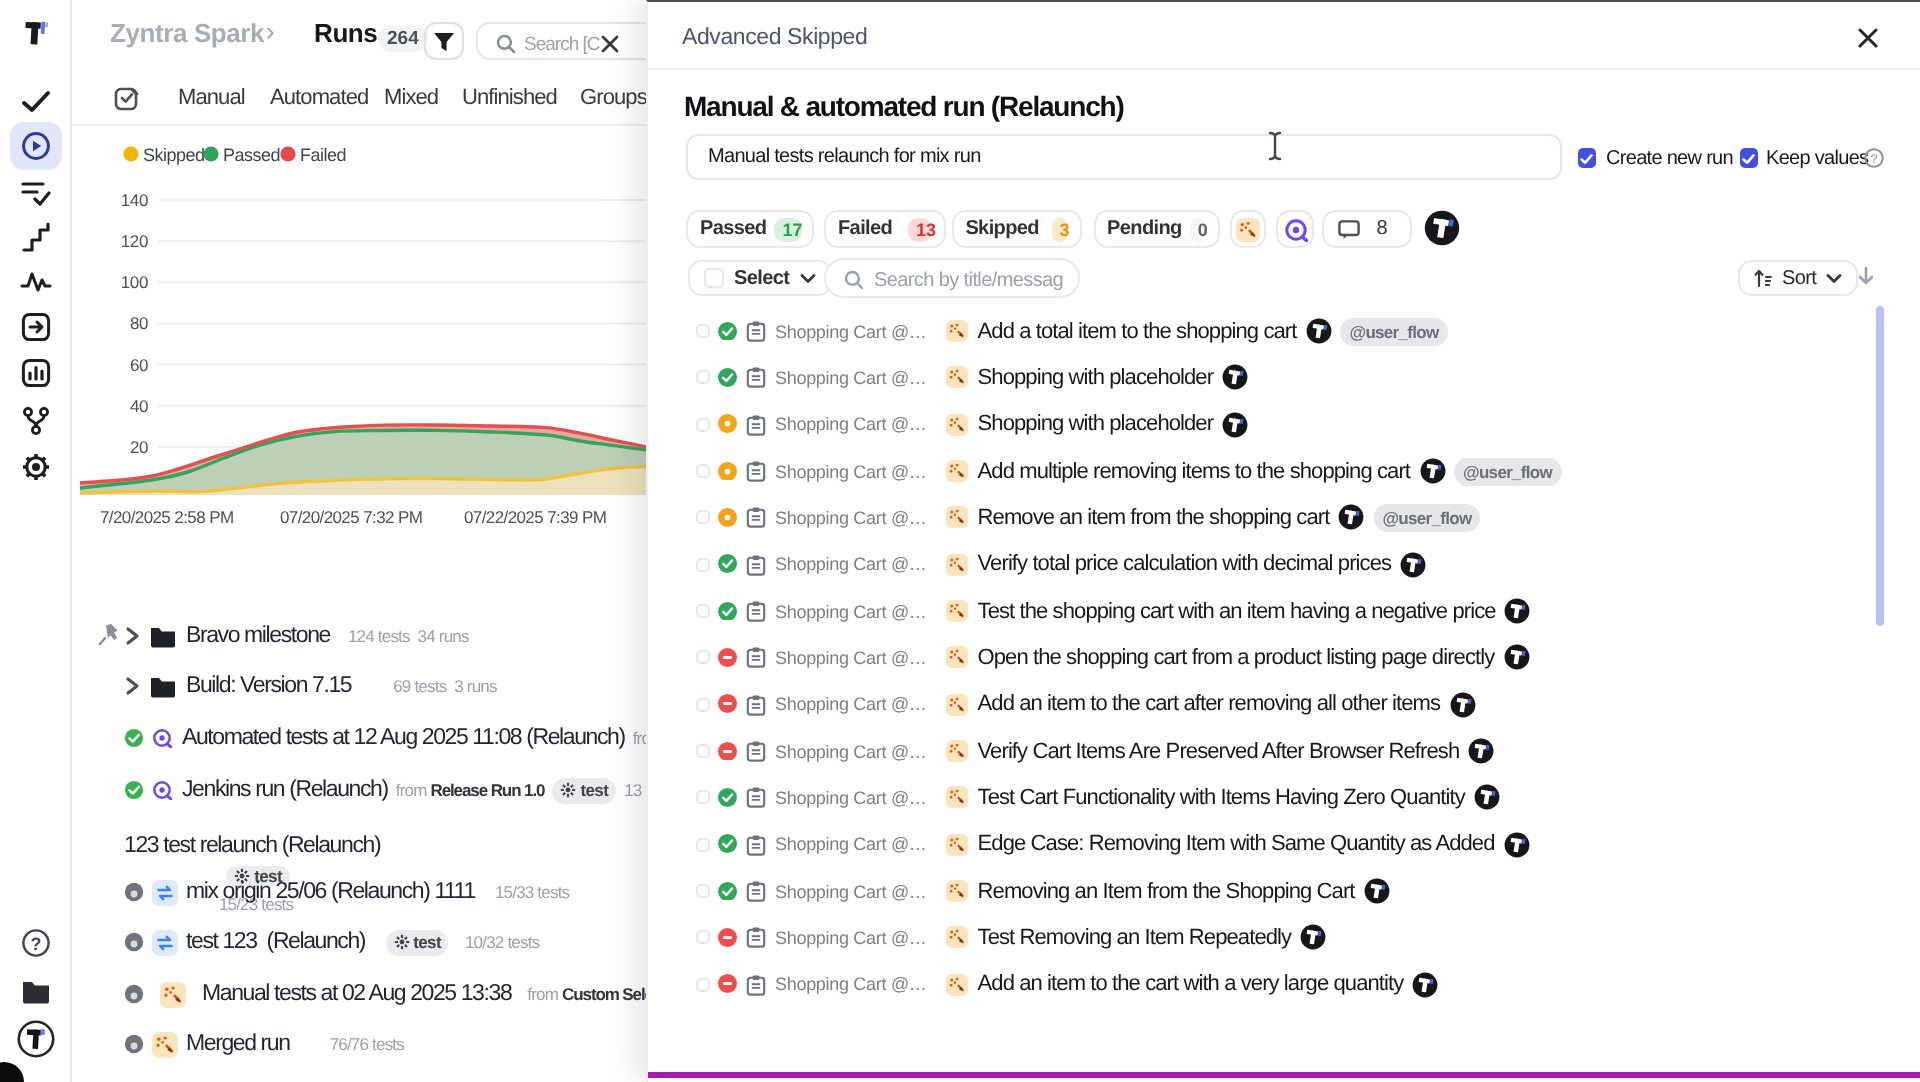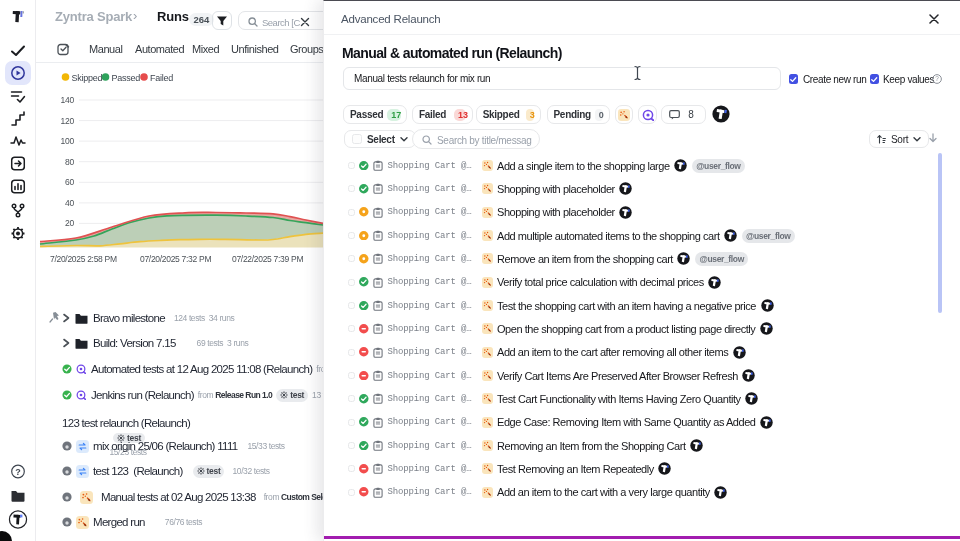--- a/index.html
+++ b/index.html
@@ -28,21 +28,21 @@
 
   
   #modal { position:absolute; left:323px; top:0; width:637px; height:541px; background:#fff;
            border-top:1px solid #4b4b52; border-left:1px solid #ececee; box-shadow:-6px 0 14px rgba(60,60,70,0.12); z-index:10; }
   #mhead { position:absolute; left:0; top:0; width:100%; height:34px; border-bottom:1px solid #f0f1f3; }
   #mhead .t { position:absolute; left:17px; top:12px; font-size:11.5px; letter-spacing:-0.2px; color:#4b5563; }
   .chip { display:inline-flex; align-items:center; border:1px solid #e7e8ea; border-radius:7px; height:19px;
           padding:0 6px; gap:4px; font-size:10px; color:#2f3237; font-weight:bold; letter-spacing:-0.3px; background:#fff; white-space:nowrap; }
   .badge { border-radius:5px; font-size:9px; font-weight:bold; padding:1px 4px; letter-spacing:0; }
   .mrow { position:absolute; left:23.5px; height:23px; display:flex; align-items:center; gap:4.5px; }
-  .mono { font-family:Liberation Mono, monospace; font-size:9px; color:#7b8089; letter-spacing:-0.15px; white-space:nowrap; }
+  .mono { font-family:Liberation Sans, sans-serif; font-size:9px; color:#7b8089; letter-spacing:-0.15px; white-space:nowrap; }
   .mtitle { font-size:11px; color:#17181c; white-space:nowrap; letter-spacing:-0.45px; font-weight:500; }
   .upill { background:#e5e7ea; border-radius:8px; font-size:8.5px; color:#6b7078; font-weight:bold; padding:2px 4.5px; white-space:nowrap; letter-spacing:-0.35px; }
   .lcheck { width:7px; height:7px; border:1px solid #e7e8ea; border-radius:2.5px; background:#fdfdfd; flex:none; }
 </style>
 </head>
 <body>
 
 <div id="sidebar">
 
   <svg class="sicon" style="top:10px" width="12" height="13" viewBox="0 0 12 13">
@@ -353,21 +353,21 @@
         </g>
         <path d="M9 7.6 L10.4 10.4 L7.6 9 Z" fill="#862e0c"></path>
       </svg>
     <span class="ttitle">Merged run</span>
     <span class="tmeta" style="margin-left:16px">76/76 tests</span>
   </div>
 </div>
 
 <div id="modal">
   <div id="mhead">
-    <span class="t">Advanced Relaunch</span>
+    <span class="t">Advanced Skipped</span>
     <svg class="abs" style="left:605px; top:13px" width="10" height="10" viewBox="0 0 10 10">
         <path d="M1 1 L9 9 M9 1 L1 9" stroke="#25262b" stroke-width="1.5" stroke-linecap="round"></path>
       </svg>
   </div>
   <div class="abs" style="left:18px; top:44px; font-size:14px; font-weight:bold; color:#101218; letter-spacing:-0.6px;">Manual &amp; automated run (Relaunch)</div>
 
   <div class="abs" style="left:19px; top:66px; width:438px; height:23px; border:1px solid #e4e6e9; border-radius:6px; background:#fff;"></div>
   <span class="abs" style="left:30px; top:72px; font-size:10px; letter-spacing:-0.35px; color:#17181c;">Manual tests relaunch for mix run</span>
 
   <svg class="abs" style="left:309px; top:64px" width="9" height="16" viewBox="0 0 9 16">
@@ -471,21 +471,21 @@
             <path d="M7 6.6 L10.2 9.8"></path>
           </g>
           <g fill="#e8590c">
             <circle cx="3.4" cy="3.6" r="0.9"></circle>
             <circle cx="6.6" cy="3" r="0.8"></circle>
             <circle cx="3" cy="6.6" r="0.8"></circle>
             <circle cx="5.3" cy="5.2" r="0.7"></circle>
           </g>
           <path d="M9 7.6 L10.4 10.4 L7.6 9 Z" fill="#862e0c"></path>
         </svg>
-        <span class="mtitle">Add a single item to the shopping large</span>
+        <span class="mtitle">Add a total item to the shopping cart</span>
         <svg width="13" height="13" viewBox="0 0 18 18">
           <circle cx="9" cy="9" r="8.6" fill="#16171b"></circle>
           <g transform="rotate(9 9 9)">
             <rect x="4.3" y="4.7" width="7.6" height="2.9" rx="0.3" fill="#fff"></rect>
             <rect x="7.35" y="4.7" width="3.1" height="9.2" rx="0.3" fill="#fff"></rect>
             <rect x="12.1" y="4.1" width="2.1" height="3.3" fill="#4263eb"></rect>
           </g>
         </svg>
         <span class="upill">@user_flow</span>
       </div>
@@ -580,21 +580,21 @@
             <path d="M7 6.6 L10.2 9.8"></path>
           </g>
           <g fill="#e8590c">
             <circle cx="3.4" cy="3.6" r="0.9"></circle>
             <circle cx="6.6" cy="3" r="0.8"></circle>
             <circle cx="3" cy="6.6" r="0.8"></circle>
             <circle cx="5.3" cy="5.2" r="0.7"></circle>
           </g>
           <path d="M9 7.6 L10.4 10.4 L7.6 9 Z" fill="#862e0c"></path>
         </svg>
-        <span class="mtitle">Add multiple automated items to the shopping cart</span>
+        <span class="mtitle">Add multiple removing items to the shopping cart</span>
         <svg width="13" height="13" viewBox="0 0 18 18">
           <circle cx="9" cy="9" r="8.6" fill="#16171b"></circle>
           <g transform="rotate(9 9 9)">
             <rect x="4.3" y="4.7" width="7.6" height="2.9" rx="0.3" fill="#fff"></rect>
             <rect x="7.35" y="4.7" width="3.1" height="9.2" rx="0.3" fill="#fff"></rect>
             <rect x="12.1" y="4.1" width="2.1" height="3.3" fill="#4263eb"></rect>
           </g>
         </svg>
         <span class="upill">@user_flow</span>
       </div>

